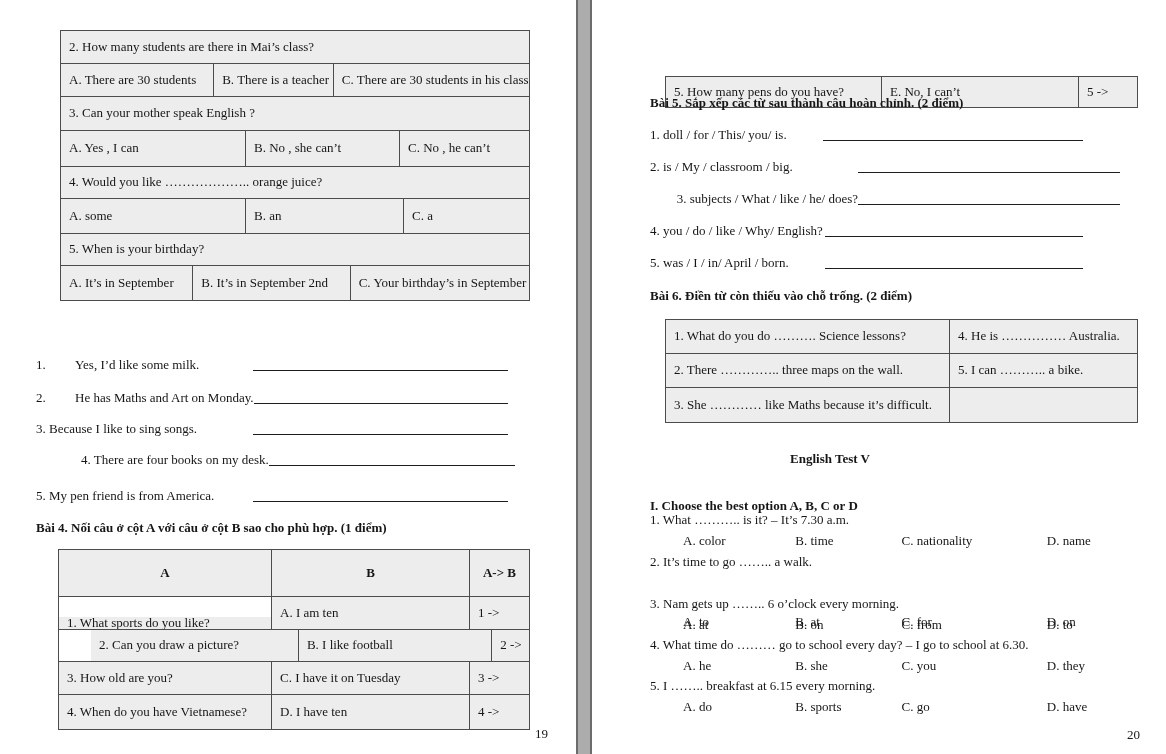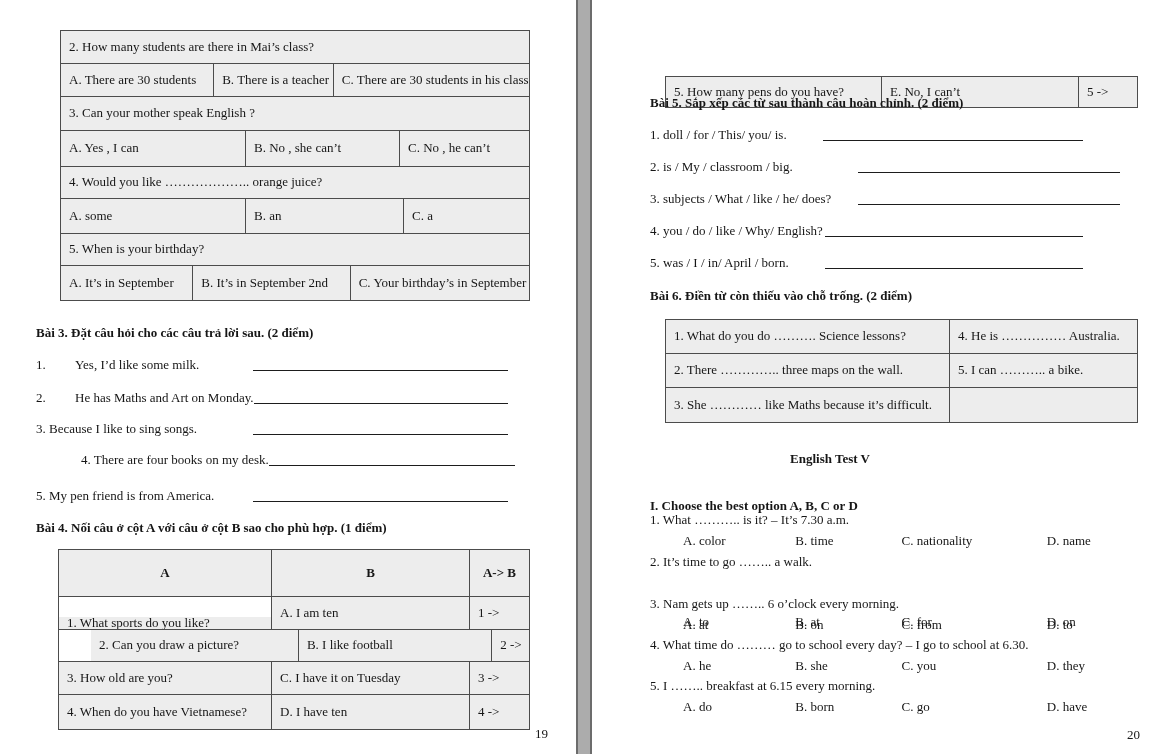--- a/index.html
+++ b/index.html
@@ -71,21 +71,20 @@
       <div class="trow" style="height:31px;">
         <div class="tcell grow">5. When is your birthday?</div>
       </div>
       <div class="trow" style="height:34px;">
         <div class="tcell" style="width:135px;">A. It’s in September</div>
         <div class="tcell" style="width:162px;">B. It’s in September 2nd</div>
         <div class="tcell grow">C. Your birthday’s in September</div>
       </div>
     </div>
 
-    <div class="bai" style="left:36px;top:325px;">Bài 3. Đặt câu hỏi cho các câu trả lời sau. (2 điểm)</div>
 
     <div class="ansline" style="left:36px;top:357px;width:494px;">
       <span class="lbl" style="min-width:217px;">1.&nbsp;&nbsp;&nbsp;&nbsp;&nbsp;&nbsp;&nbsp;&nbsp;&nbsp;Yes, I’d like some milk.</span>
       <span class="uline" style="margin-right:22px;"></span>
     </div>
     <div class="ansline" style="left:36px;top:390px;width:494px;">
       <span class="lbl" style="min-width:217px;">2.&nbsp;&nbsp;&nbsp;&nbsp;&nbsp;&nbsp;&nbsp;&nbsp;&nbsp;He has Maths and Art on Monday.</span>
       <span class="uline" style="margin-right:22px;"></span>
     </div>
     <div class="ansline" style="left:36px;top:421px;width:494px;">
@@ -150,21 +149,21 @@
 
     <div class="ansline" style="left:58px;top:127px;width:490px;">
       <span class="lbl" style="min-width:173px;">1. doll / for / This/ you/ is.</span>
       <span class="uline" style="margin-right:57px;"></span>
     </div>
     <div class="ansline" style="left:58px;top:159px;width:490px;">
       <span class="lbl" style="min-width:208px;">2. is / My / classroom / big.</span>
       <span class="uline" style="margin-right:20px;"></span>
     </div>
     <div class="ansline" style="left:58px;top:191px;width:490px;">
-      <span class="lbl" style="min-width:208px;">3. subjects / What / like / he/ does?</span>
+      <span class="lbl" style="min-width:208px;text-align:right;">3. subjects / What / like / he/ does?</span>
       <span class="uline" style="margin-right:20px;"></span>
     </div>
     <div class="ansline" style="left:58px;top:223px;width:490px;">
       <span class="lbl" style="min-width:175px;">4. you / do / like / Why/ English?</span>
       <span class="uline" style="margin-right:57px;"></span>
     </div>
     <div class="ansline" style="left:58px;top:255px;width:490px;">
       <span class="lbl" style="min-width:175px;">5. was / I / in/ April / born.</span>
       <span class="uline" style="margin-right:57px;"></span>
     </div>
@@ -217,21 +216,21 @@
     <div class="optrow" style="top:658px;">
       <span class="opt" style="width:109px;">A. he</span>
       <span class="opt" style="width:103px;">B. she</span>
       <span class="opt" style="width:142px;">C. you</span>
       <span class="opt">D. they</span>
     </div>
 
     <div class="qline" style="top:678px;">5. I …….. breakfast at 6.15 every morning.</div>
     <div class="optrow" style="top:699px;">
       <span class="opt" style="width:109px;">A. do</span>
-      <span class="opt" style="width:103px;">B. born</span>
+      <span class="opt" style="width:103px;">B. sports</span>
       <span class="opt" style="width:142px;">C. go</span>
       <span class="opt">D. have</span>
     </div>
 
     <div class="pagenum" style="right:26px;top:727px;">20</div>
   </div>
 
 </div>
 
 </body></html>

